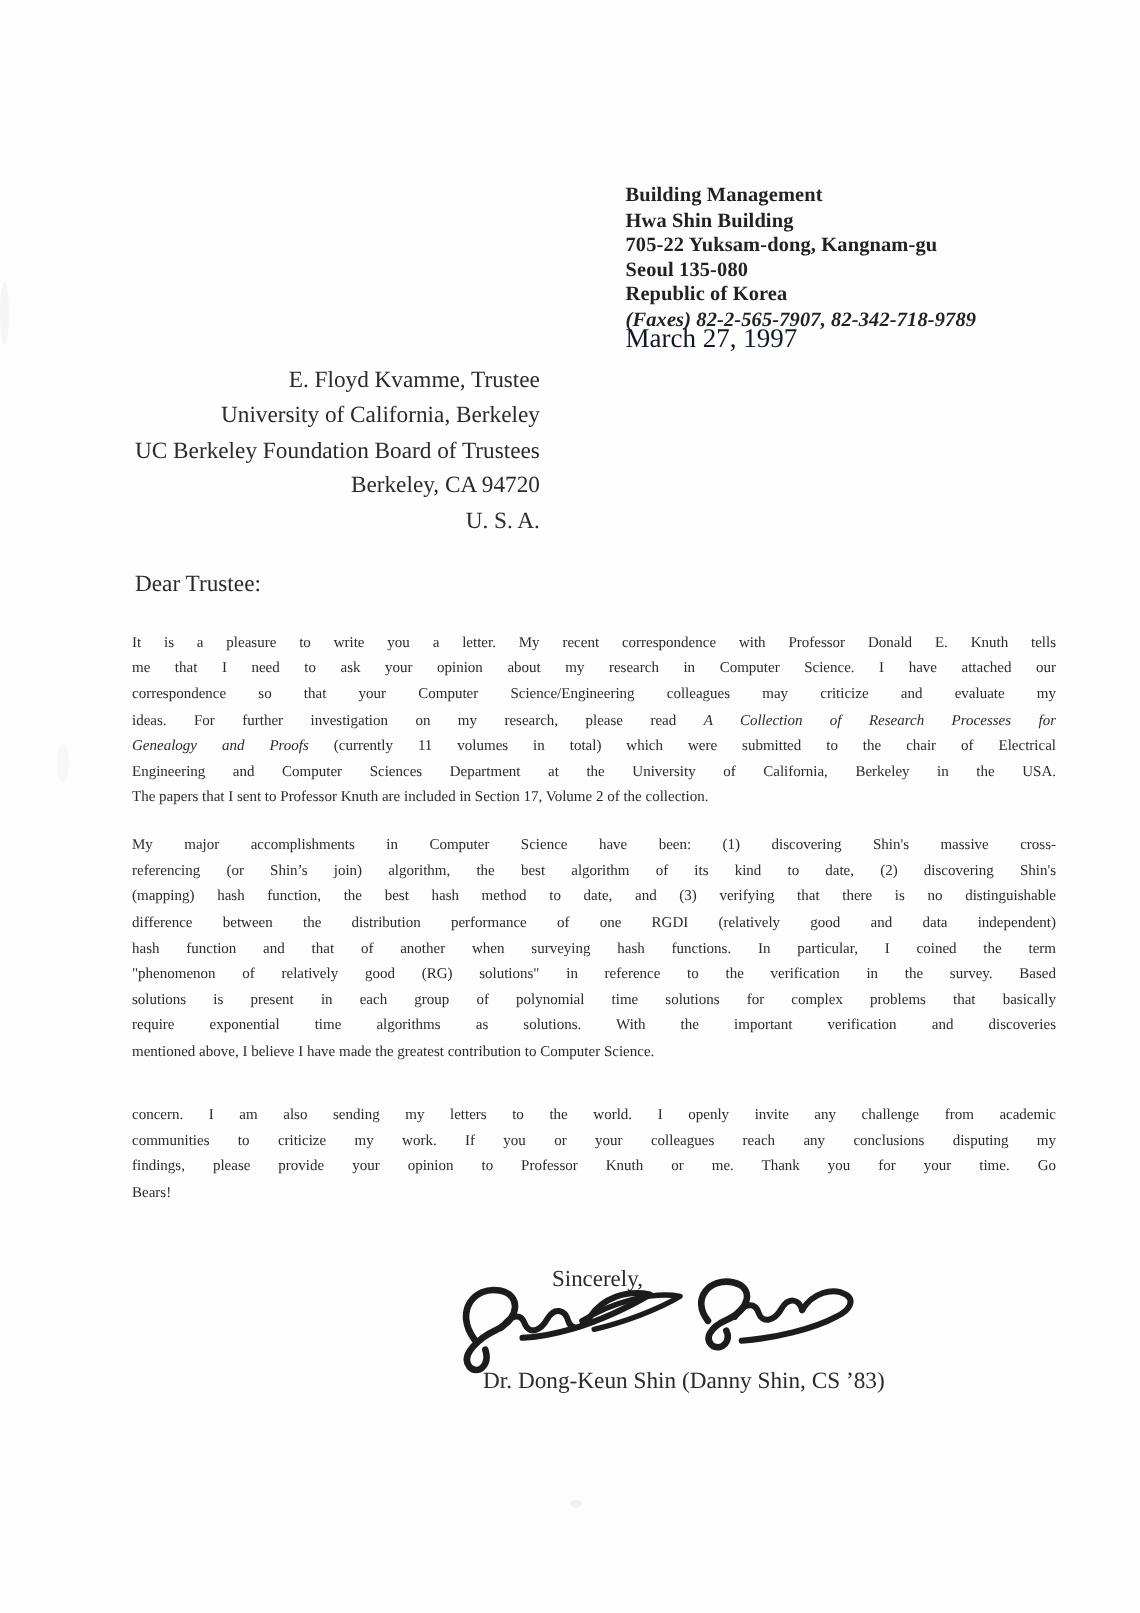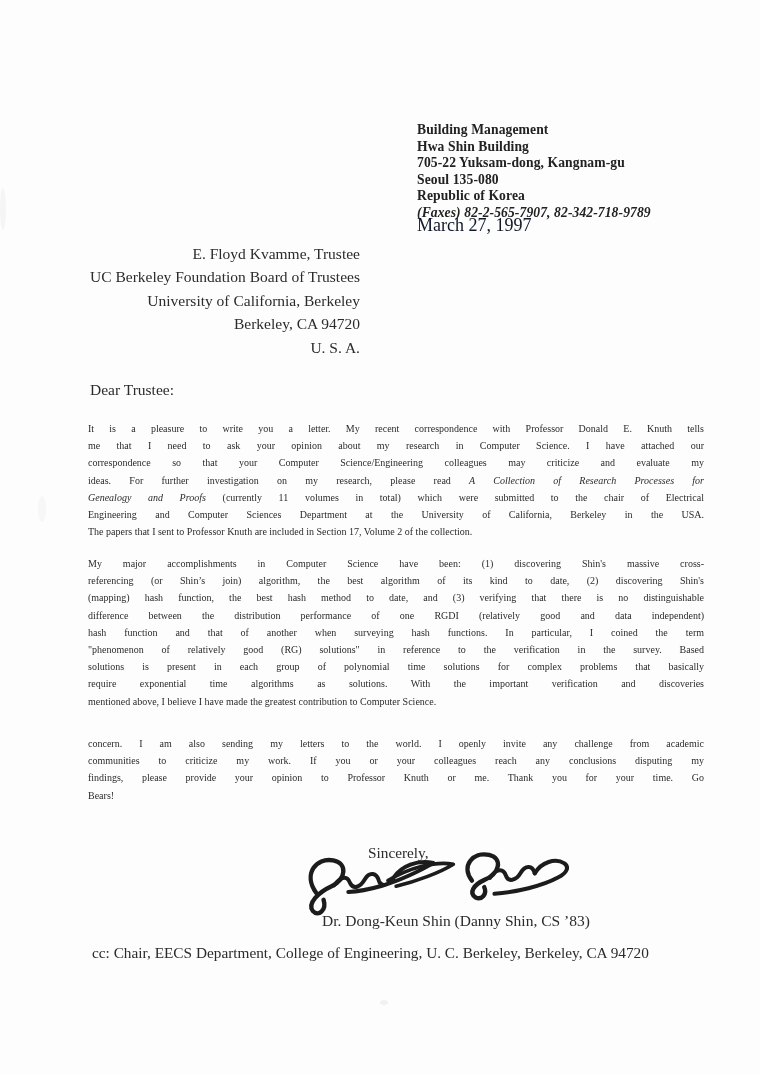--- a/index.html
+++ b/index.html
@@ -82,22 +82,22 @@
       <div>705-22 Yuksam-dong, Kangnam-gu</div>
       <div>Seoul 135-080</div>
       <div>Republic of Korea</div>
       <div class="fax">(Faxes)   82-2-565-7907,   82-342-718-9789</div>
     </div>
 
   <div class="date">March 27, 1997</div>
 
   <div class="recipient">
       <div>E. Floyd Kvamme, Trustee</div>
+      <div>University of California, Berkeley</div>
       <div>UC Berkeley Foundation Board of Trustees</div>
-      <div>University of California, Berkeley</div>
       <div>Berkeley, CA 94720</div>
       <div>U. S. A.</div>
     </div>
 
   <div class="salutation">Dear Trustee:</div>
 
   <div id="letter-body">
       <div class="para p0">
         <div class="line"><span>It is a pleasure to write you a letter.  My recent correspondence with Professor Donald E. Knuth tells</span></div>
         <div class="line"><span>me that I need to ask your opinion about my research in Computer Science.  I have attached our</span></div>
@@ -132,20 +132,19 @@
     <path stroke-width="4.4" d="M26,40 C13,21 27,4 44,8 C58,11 57,27 41,34 C29,39 16,50 22,58 C27,64 36,58 33,47"></path>
     <path stroke-width="4.0" d="M44,33 C52,23 58,24 60,31 C63,38 70,36 75,28 C80,20 87,22 89,30 C91,37 99,35 104,27 C112,16 128,10 144,14 C130,22 108,31 92,35 C80,38 68,40 58,40"></path>
     <path stroke-width="3.6" d="M98,30 C120,18 146,12 164,16 C150,24 126,32 106,36"></path>
     <path stroke-width="4.4" d="M182,33 C171,18 184,4 200,8 C214,12 210,27 194,33 C184,37 178,45 185,50 C191,53 197,47 194,40"></path>
     <path stroke-width="4.0" d="M200,31 C207,21 214,22 216,29 C218,36 226,35 231,27 C236,19 243,20 245,28"></path>
     <path stroke-width="4.0" d="M245,28 C252,17 266,13 275,19 C280,23 277,29 268,33 C252,41 226,46 204,47"></path>
   </svg>
 
   <div class="signed-name">Dr. Dong-Keun Shin (Danny Shin, CS ’83)</div>
 
-  <div class="cc">cc: Chair, EECS Department, College of Engineering, U. C. Berkeley, Berkeley, CA 94720</div>
 
   <div class="artifact a1"></div>
   <div class="artifact a2"></div>
   <div class="artifact a3"></div>
   <div class="artifact a4"></div>
 
 </div>
 
 </body></html>

